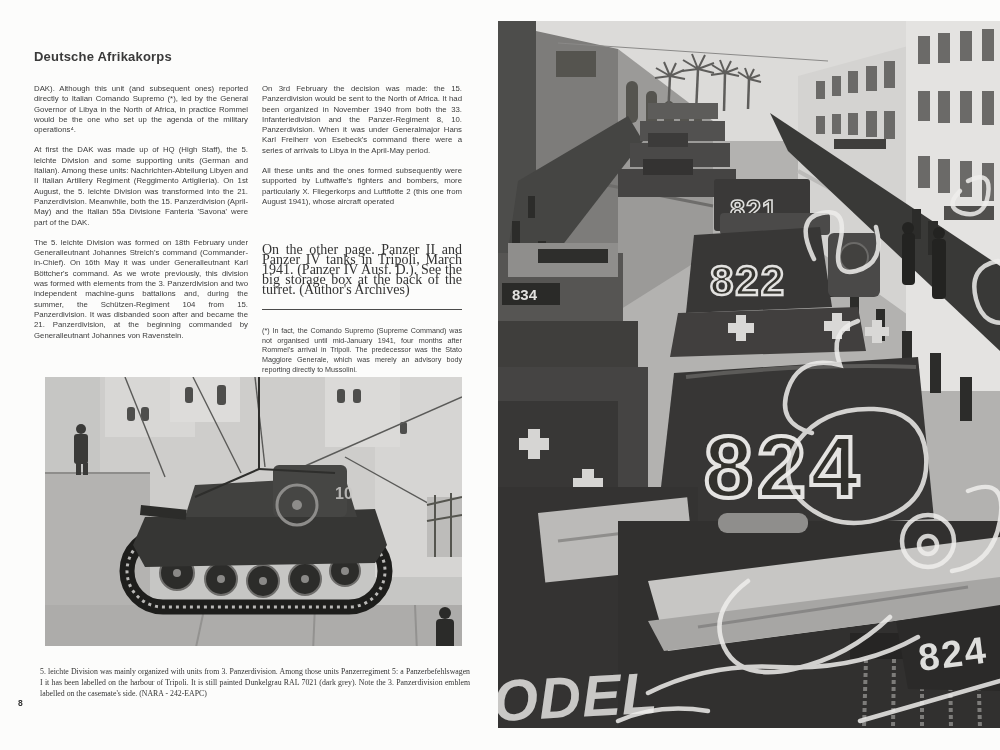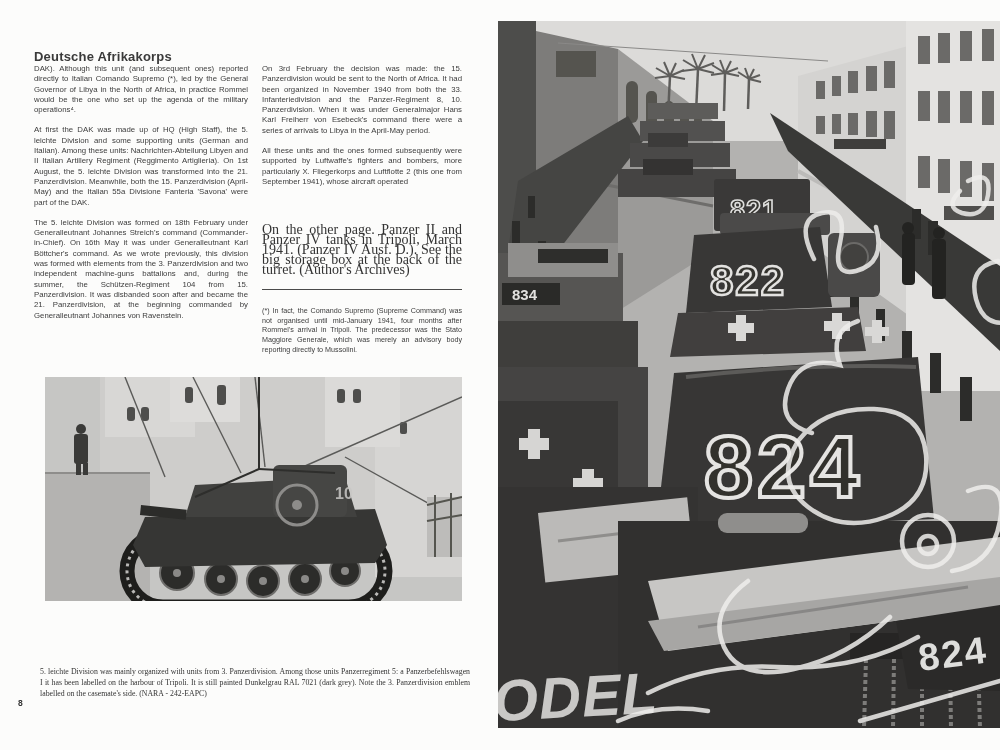--- a/index.html
+++ b/index.html
@@ -7,35 +7,35 @@
     width:1000px;height:750px;position:relative;overflow:hidden;
     background:#fcfcfb;
     font-family:"Liberation Sans","DejaVu Sans",sans-serif;
     color:#2e2e2e;
     -webkit-font-smoothing:antialiased;
   }
   .page-left{position:absolute;left:0;top:0;width:488px;height:750px;background:#fcfcfb;}
   .page-right{position:absolute;left:488px;top:0;width:512px;height:750px;background:#fcfcfb;}
 
   .header{position:absolute;left:34px;top:49px;font-size:13px;font-weight:bold;color:#3a3a3a;letter-spacing:.2px;}
-  .col{position:absolute;top:64px;font-size:7.8px;line-height:10.3px;text-align:justify;color:#3c3c3c;}
+  .col{position:absolute;top:84px;font-size:7.8px;line-height:10.3px;text-align:justify;color:#3c3c3c;}
   .col1{left:34px;width:214px;}
   .col2{left:262px;width:200px;}
   .col p{margin:0 0 10px 0;}
 
   .serifcap{
     font-family:"Liberation Serif","DejaVu Serif",serif;
     font-size:14px;line-height:10px;color:#333;
     margin-top:38px !important;text-align:justify;
   }
   .rule{border:none;border-top:1px solid #4a4a4a;margin:14px 0 16px 0;width:200px;}
   .footnote{font-size:7.2px;line-height:9.6px;color:#3c3c3c;text-align:justify;}
 
   .photo-left{
-    position:absolute;left:45px;top:377px;width:417px;height:224px;
+    position:absolute;left:45px;top:377px;width:417px;height:269px;
     background:#a3a3a3;overflow:hidden;
   }
   .photo-caption{
     position:absolute;left:40px;top:658px;width:430px;
     font-family:"Liberation Serif","DejaVu Serif",serif;
     font-size:7.8px;line-height:11px;color:#333;text-align:justify;
   }
   .pagenum{position:absolute;left:18px;top:698px;font-size:8.5px;font-weight:bold;color:#333;}
 
   .photo-right{
@@ -51,21 +51,21 @@
   <div class="header">Deutsche Afrikakorps</div>
 
   <div class="col col1">
     <p>DAK). Although this unit (and subsequent ones) reported directly to Italian Comando Supremo (*), led by the General Governor of Libya in the North of Africa, in practice Rommel would be the one who set up the agenda of the military operations⁴.</p>
     <p>At first the DAK was made up of HQ (High Staff), the 5. leichte Division and some supporting units (German and Italian). Among these units: Nachrichten-Abteilung Libyen and II Italian Artillery Regiment (Reggimento Artiglieria). On 1st August, the 5. leichte Division was transformed into the 21. Panzerdivision. Meanwhile, both the 15. Panzerdivision (April-May) and the Italian 55a Divisione Fanteria 'Savona' were part of the DAK.</p>
     <p>The 5. leichte Division was formed on 18th February under Generalleutnant Johannes Streich's command (Commander-in-Chief). On 16th May it was under Generalleutnant Karl Böttcher's command. As we wrote previously, this division was formed with elements from the 3. Panzerdivision and two independent machine-guns battalions and, during the summer, the Schützen-Regiment 104 from 15. Panzerdivision. It was disbanded soon after and became the 21. Panzerdivision, at the beginning commanded by Generalleutnant Johannes von Ravenstein.</p>
   </div>
 
   <div class="col col2">
     <p>On 3rd February the decision was made: the 15. Panzerdivision would be sent to the North of Africa. It had been organized in November 1940 from both the 33. Infanteriedivision and the Panzer-Regiment 8, 10. Panzerdivision. When it was under Generalmajor Hans Karl Freiherr von Esebeck's command there were a series of arrivals to Libya in the April-May period.</p>
-    <p>All these units and the ones formed subsequently were supported by Luftwaffe's fighters and bombers, more particularly X. Fliegerkorps and Luftflotte 2 (this one from September 1941), whose aircraft operated</p>
+    <p>All these units and the ones formed subsequently were supported by Luftwaffe's fighters and bombers, more particularly X. Fliegerkorps and Luftflotte 2 (this one from August 1941), whose aircraft operated</p>
     <p class="serifcap">On the other page. Panzer II and Panzer IV tanks in Tripoli, March 1941. (Panzer IV Ausf. D.). See the big storage box at the back of the turret. (Author's Archives)</p>
     <hr class="rule">
     <p class="footnote">(*) In fact, the Comando Supremo (Supreme Command) was not organised until mid-January 1941, four months after Rommel's arrival in Tripoli. The predecessor was the Stato Maggiore Generale, which was merely an advisory body reporting directly to Mussolini.</p>
   </div>
 
   <div class="photo-left">
     <svg width="417" height="275" viewBox="0 0 417 275">
       <rect x="0" y="0" width="417" height="275" fill="#c6c6c4"></rect>
 
       <rect x="55" y="0" width="300" height="160" fill="#cecdcb"></rect>

